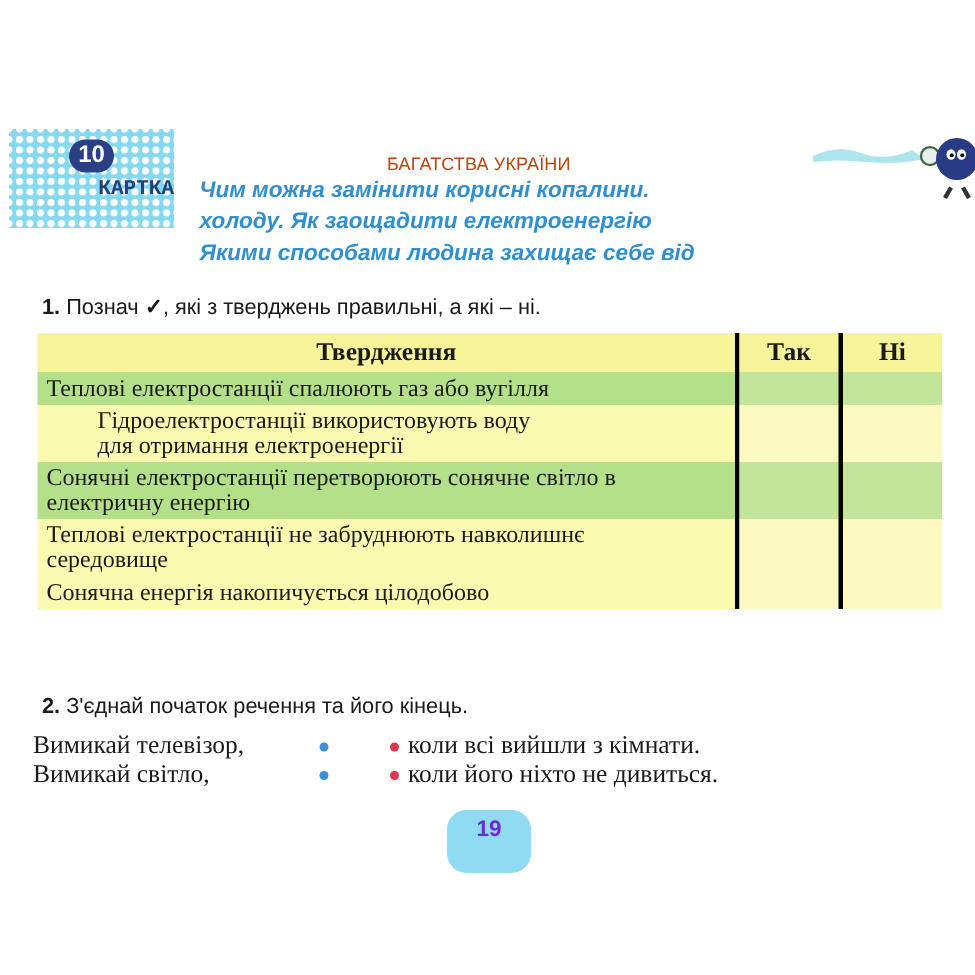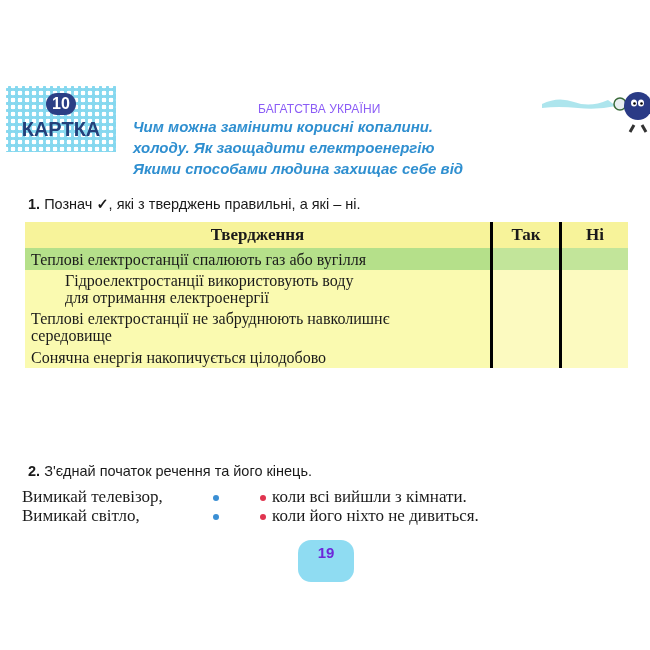--- a/index.html
+++ b/index.html
@@ -3,22 +3,22 @@
 <meta charset="utf-8">
 <style>
   html,body{margin:0;padding:0;}
   body{width:650px;height:650px;background:#ffffff;position:relative;overflow:hidden;font-family:"Liberation Sans",sans-serif;color:#1a1a1a;}
   .card-badge{position:absolute;left:6px;top:86px;width:110px;height:66px;background:#86d8ef;
     -webkit-mask:radial-gradient(circle at 3px 3px,transparent 2.2px,#000 2.6px) -3px -3px/7px 7px;
     box-shadow:none;}
   .card-badge-inner{position:absolute;left:6px;top:86px;width:110px;height:66px;}
   .badge-num{position:absolute;left:40px;top:7px;width:30px;height:22px;border-radius:11px;background:#2b3f85;color:#fff;
     font-weight:bold;font-size:16px;line-height:22px;text-align:center;}
-  .badge-label{position:absolute;left:0;top:32px;width:110px;text-align:center;font-weight:bold;font-size:20px;color:#23407a;}
-  .section-title{position:absolute;left:258px;top:102px;font-size:12px;color:#8b5cf6;letter-spacing:0.1px;}
+  .badge-label{position:absolute;left:0;top:32px;width:110px;text-align:right;font-weight:bold;font-size:14px;color:#23407a;font-family:Liberation Mono, monospace;}
+  .section-title{position:absolute;left:258px;top:102px;font-size:12px;color:#c2410c;letter-spacing:0.1px;}
   .headline{position:absolute;left:133px;top:116px;width:480px;font-size:15px;font-weight:bold;font-style:italic;color:#2f8fd0;line-height:21px;}
   .mascot{position:absolute;left:538px;top:86px;width:112px;height:50px;}
   .task{position:absolute;left:28px;font-size:14.5px;color:#1a1a1a;}
   .task b{font-weight:bold;}
   table.stmt{position:absolute;left:25px;top:222px;width:603px;border-collapse:separate;border-spacing:0;
     font-family:"Liberation Serif",serif;font-size:16px;}
   table.stmt td, table.stmt th{padding:2px 6px;vertical-align:middle;border-right:3px solid #000000;}
   table.stmt td:last-child, table.stmt th:last-child{border-right:none;}
   table.stmt th{background:#f7f39a;font-weight:bold;font-size:17px;height:22px;text-align:center;}
   .row-green td{background:#b5e08a;}
@@ -84,20 +84,25 @@
     <tr class="row-green h1">
       <td class="txt">Теплові електростанції спалюють газ або вугілля</td>
       <td class="ans"></td>
       <td class="ans"></td>
     </tr>
     <tr class="row-yellow h2">
       <td class="txt" style="padding-right:110px;padding-left:40px;">Гідроелектростанції використовують воду для отримання електроенергії</td>
       <td class="ans"></td>
       <td class="ans"></td>
     </tr>
+    <tr class="row-green h2">
+      <td class="txt" style="padding-right:20px;">Сонячні електростанції перетворюють сонячне світло в електричну енергію</td>
+      <td class="ans"></td>
+      <td class="ans"></td>
+    </tr>
     <tr class="row-yellow h2">
       <td class="txt" style="padding-right:100px;">Теплові електростанції не забруднюють навколишнє середовище</td>
       <td class="ans"></td>
       <td class="ans"></td>
     </tr>
     <tr class="row-yellow h1">
       <td class="txt">Сонячна енергія накопичується цілодобово</td>
       <td class="ans"></td>
       <td class="ans"></td>
     </tr>

